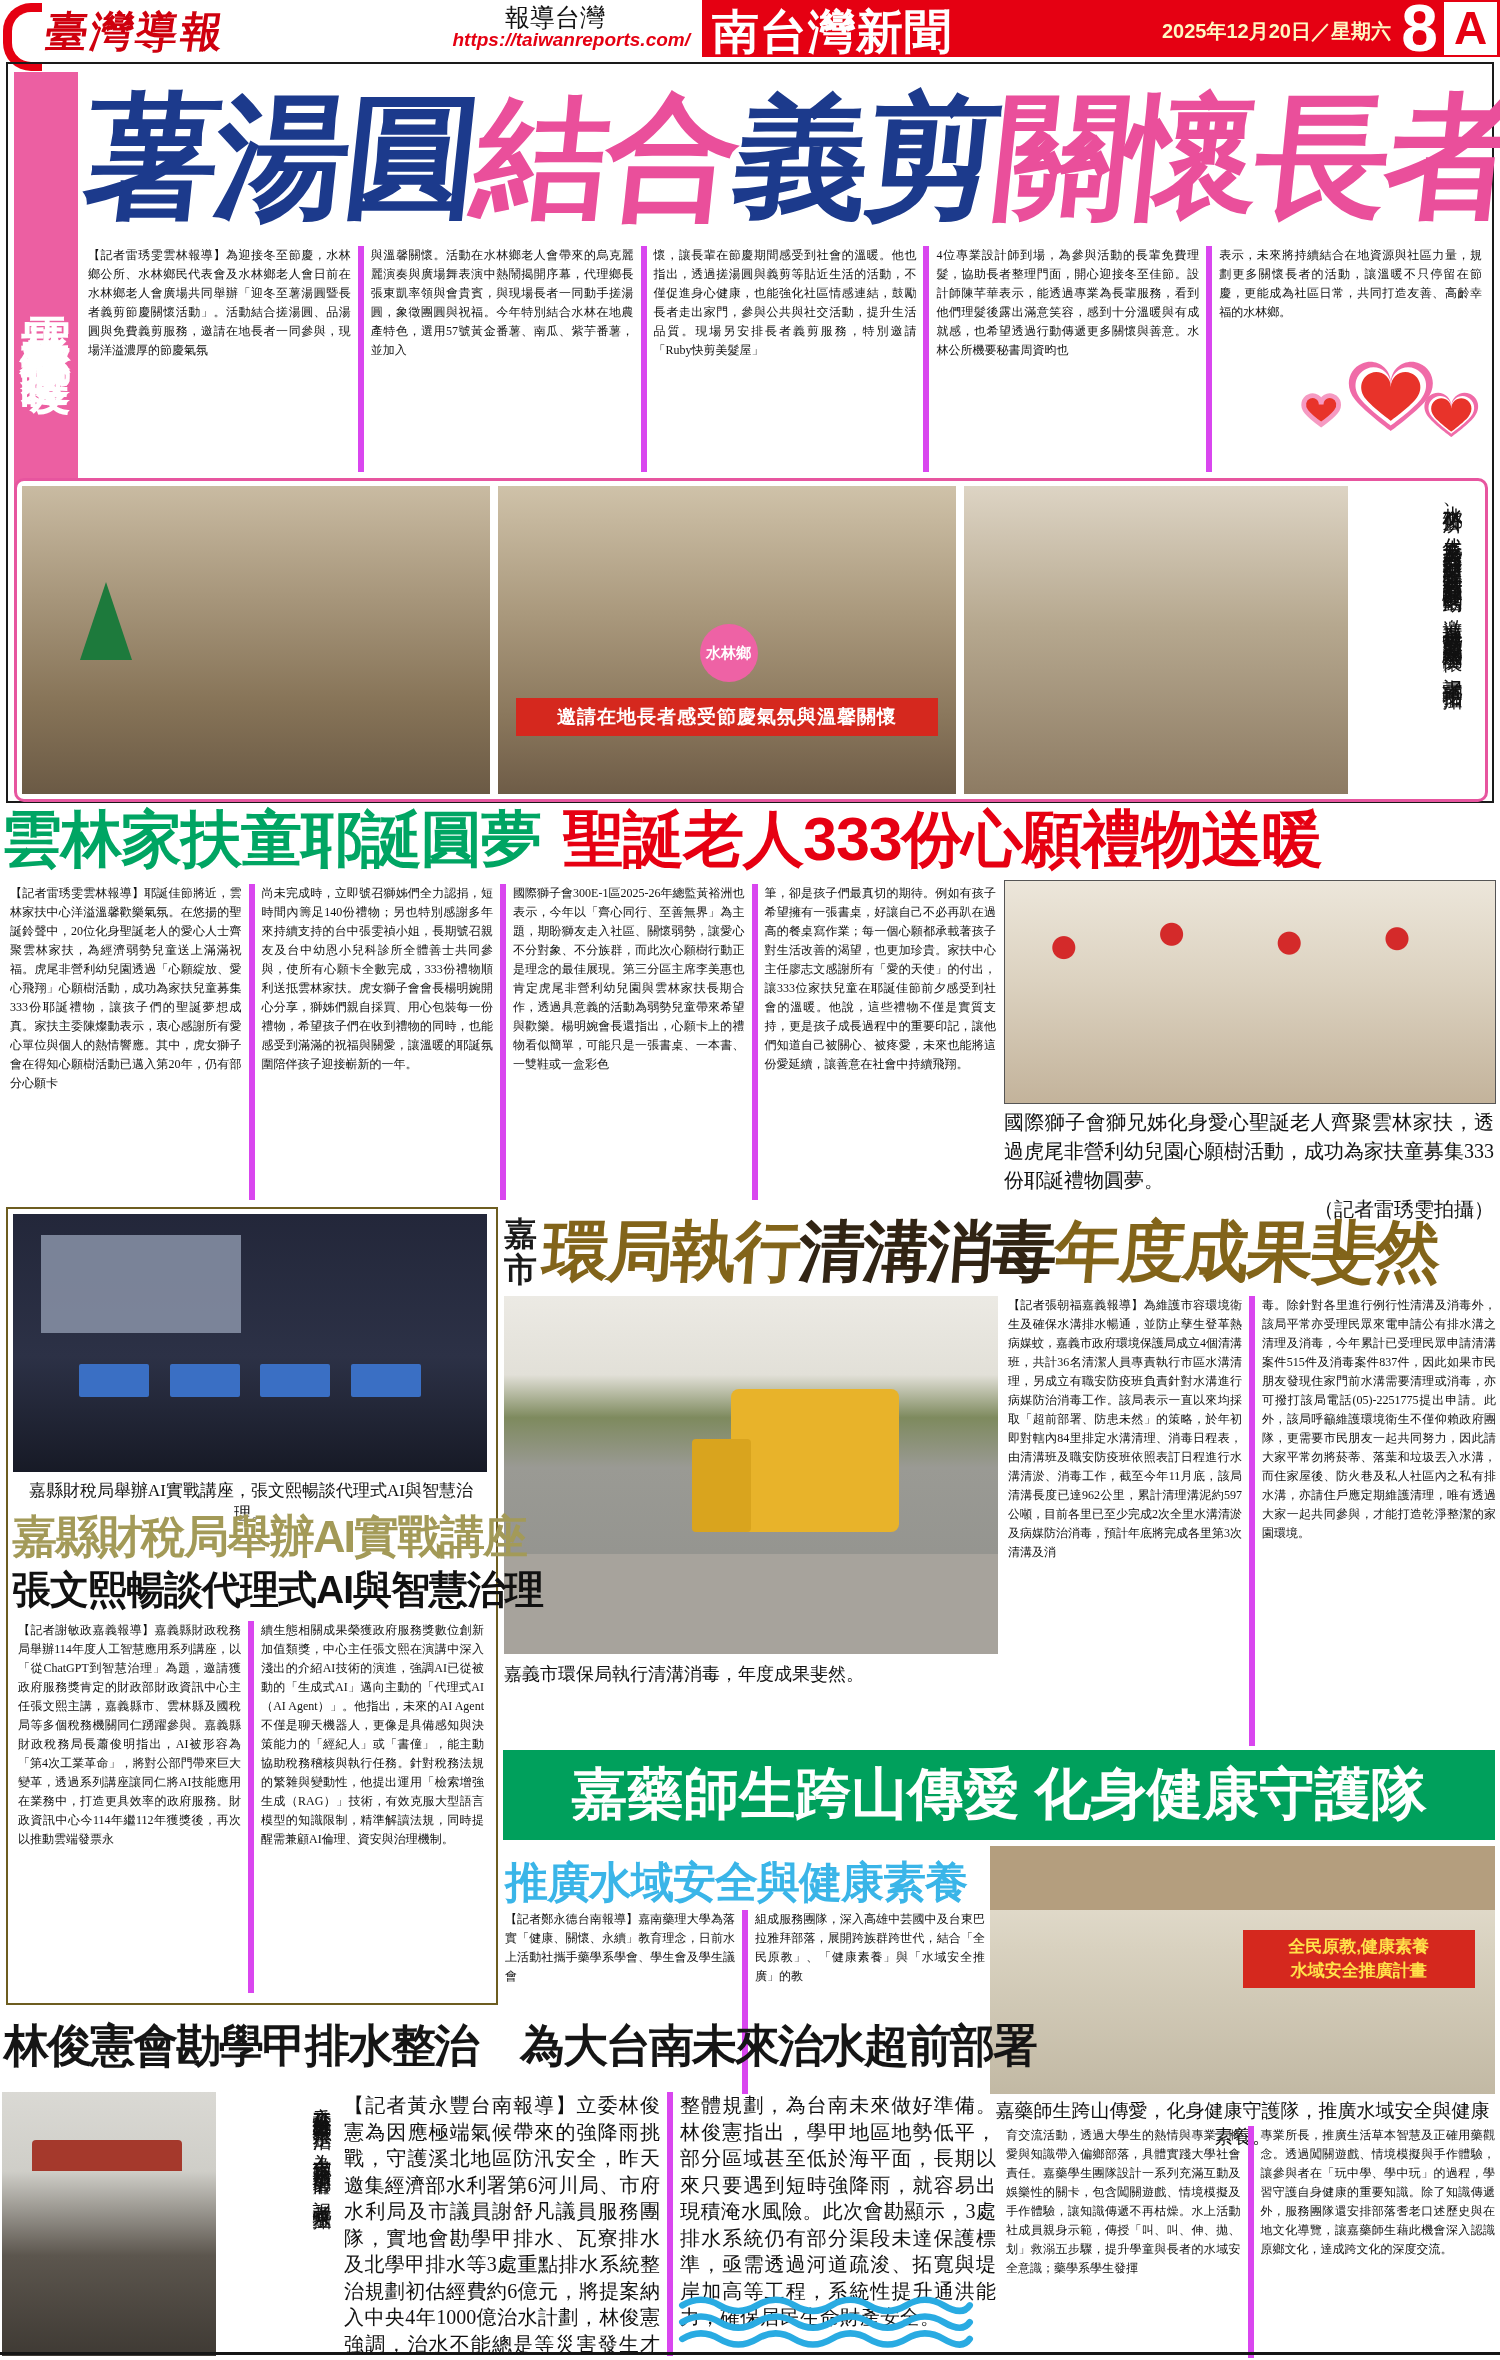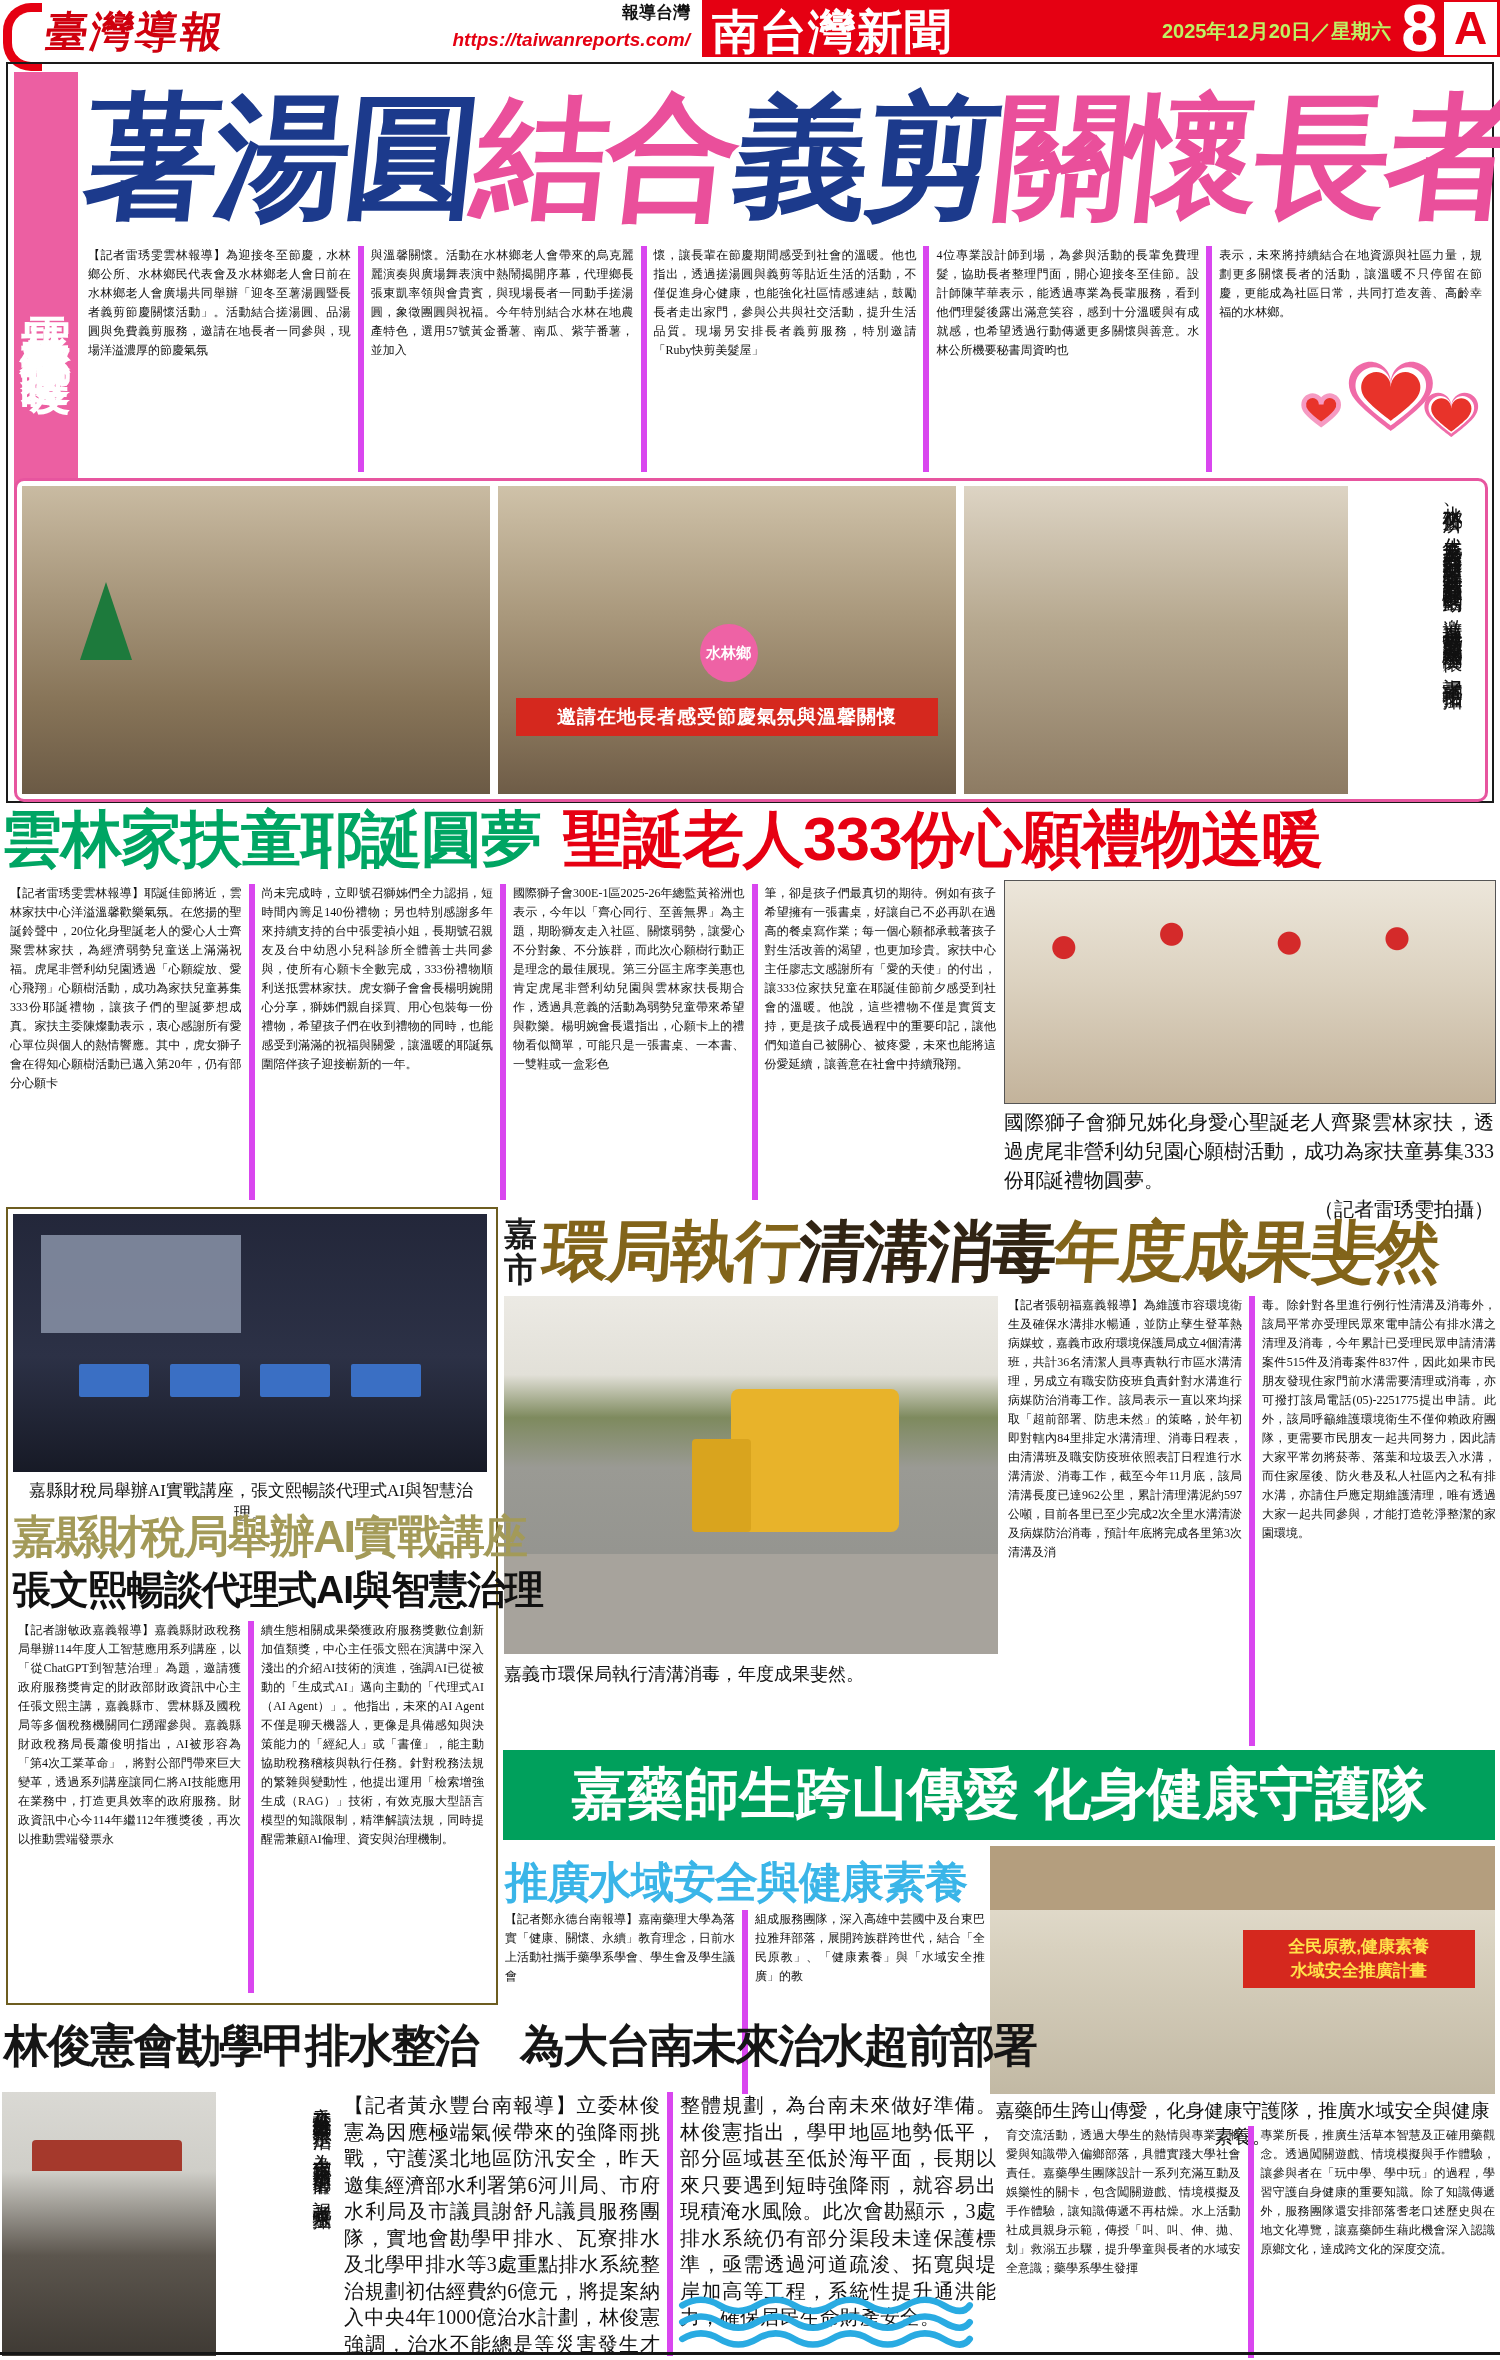--- a/index.html
+++ b/index.html
@@ -5,27 +5,27 @@
   html,body{margin:0;padding:0;background:#fff;}
   #page{position:relative;width:1500px;height:2360px;background:#fff;overflow:hidden;
         font-family:"Liberation Serif","DejaVu Serif",serif;color:#111;}
   .abs{position:absolute;}
   .hl{font-family:"Liberation Sans","DejaVu Sans",sans-serif;font-weight:900;}
   
   .bracket{position:absolute;left:3px;top:3px;width:30px;height:50px;border:9px solid #e50012;
            border-right:none;border-radius:28px 0 0 28px;}
   .logo{position:absolute;left:46px;top:4px;font-size:42px;font-weight:900;color:#cf000e;
         transform:skewX(-8deg);letter-spacing:3px;font-family:"Liberation Serif",serif;}
-  .tagline{position:absolute;left:420px;top:1px;width:270px;text-align:right;font-size:17px;
-           font-weight:700;font-family:"Liberation Sans",sans-serif;}
+  .tagline{position:absolute;left:420px;top:1px;width:270px;text-align:center;font-size:25px;
+           font-weight:400;font-family:"Liberation Sans",sans-serif;}
   .url{position:absolute;left:290px;top:29px;width:400px;text-align:right;font-size:19px;
        font-weight:700;font-style:italic;color:#e50012;font-family:"Liberation Sans",sans-serif;}
   .redband{position:absolute;left:702px;top:0;width:798px;height:57px;background:#e50012;}
   .section-title{position:absolute;left:10px;top:1px;font-size:47px;color:#fff;letter-spacing:1px;}
-  .date{position:absolute;left:460px;top:18px;font-size:20px;color:#bef264;font-family:"Liberation Sans",sans-serif;font-weight:700;}
+  .date{position:absolute;left:460px;top:18px;font-size:20px;color:#fef9c3;font-family:"Liberation Sans",sans-serif;font-weight:700;}
   .pagenum{position:absolute;right:62px;top:-10px;font-size:66px;color:#fff;}
   .pageletter{position:absolute;right:3px;top:2px;width:53px;height:53px;background:#fff;color:#e50012;
               font-size:46px;font-weight:900;text-align:center;line-height:53px;font-family:"Liberation Sans",sans-serif;}
   
   .cols{display:flex;}
   .col{flex:1;font-size:12px;line-height:19px;text-align:justify;overflow:hidden;}
   .ruled .col + .col{border-left:6px solid #d946ef;}
   .cols{gap:0;}
   .ruled .col{padding:0 7px;}
   .ruled .col:first-child{padding-left:0;}

